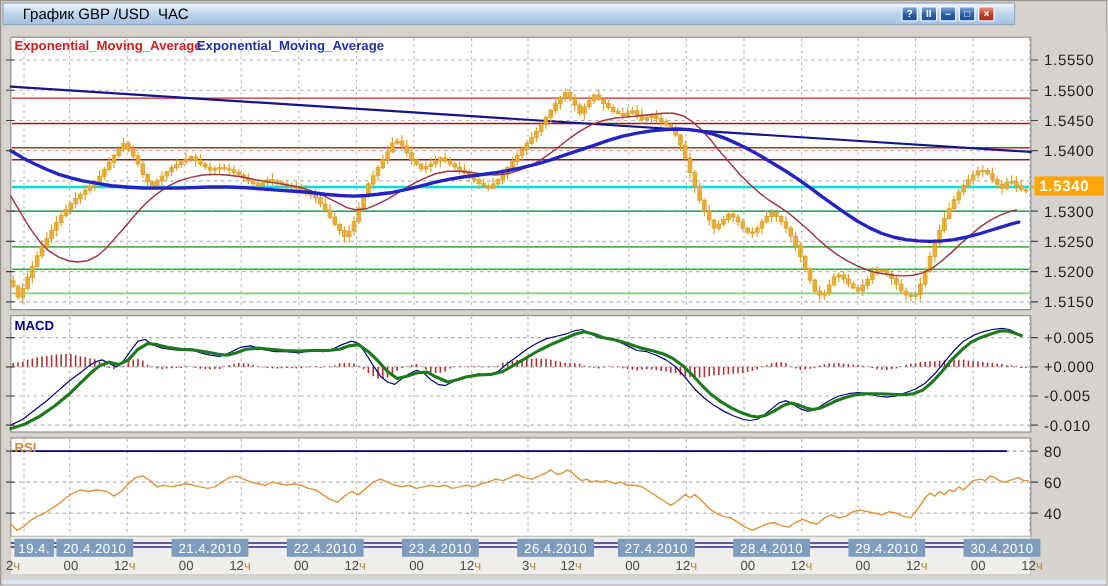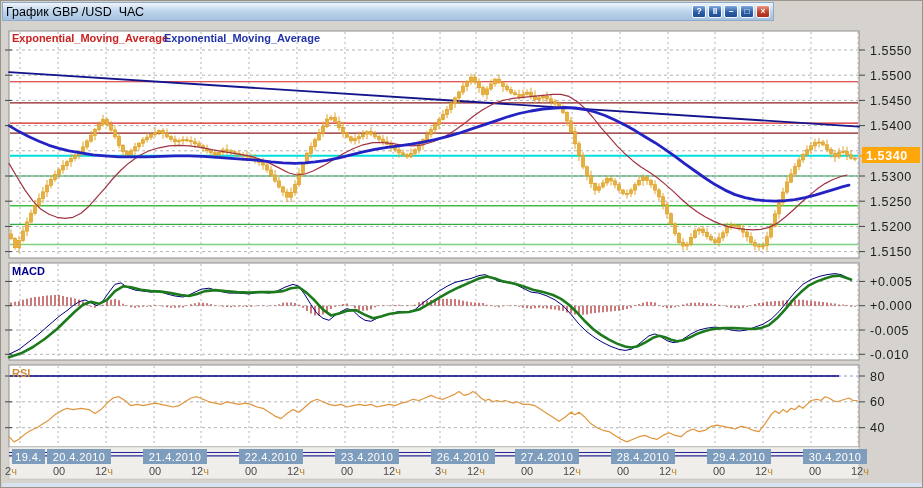--- a/index.html
+++ b/index.html
@@ -1,17 +1,17 @@
 <!DOCTYPE html>
 <html><head>
 <meta charset="utf-8">
 <style>
   html,body{margin:0;padding:0;background:#efefef;}
   .window{position:relative;width:923px;height:488px;background:#d6d3ce;border:1px solid #98948a;box-sizing:border-box;font-family:"Liberation Sans",sans-serif;overflow:hidden;}
-  .titlebar{position:absolute;left:1px;top:1px;width:772px;height:19px;background:linear-gradient(#eef5fc,#bdd4ec 50%,#a5c2e0);border:1px solid #8ea9c9;display:flex;align-items:center;padding:0 3px;box-sizing:border-box;z-index:5;}
+  .titlebar{position:absolute;left:1px;top:1px;width:844px;height:19px;background:linear-gradient(#eef5fc,#bdd4ec 50%,#a5c2e0);border:1px solid #8ea9c9;display:flex;align-items:center;padding:0 16px;box-sizing:border-box;z-index:5;}
   .title{font-size:12.5px;color:#000;white-space:pre;}
   .winbtns{margin-left:auto;display:flex;gap:2px;}
   .wbtn{width:14px;height:13px;border-radius:2px;border:1px solid #f4f8fc;background:linear-gradient(#7fa8dc,#2d5fa6 55%,#1d4c90);color:#fff;font-size:8.5px;font-weight:bold;line-height:11px;text-align:center;box-sizing:border-box;cursor:pointer;}
   .wbtn.close{background:linear-gradient(#e89582,#c23c28 55%,#a82e1c);}
   svg{position:absolute;left:0;top:0;z-index:1;}
   .pane{fill:#ffffff;stroke:#8f8f8f;stroke-width:1;}
   .axisarea{fill:#efeeea;stroke:#b9b6ae;stroke-width:0.5;}
   .legend-red{fill:#cc2222;font-size:11px;font-weight:bold;}
   .legend-blue{fill:#2233aa;font-size:11px;font-weight:bold;}
   .macd-label{fill:#00008b;font-size:11px;font-weight:bold;}

